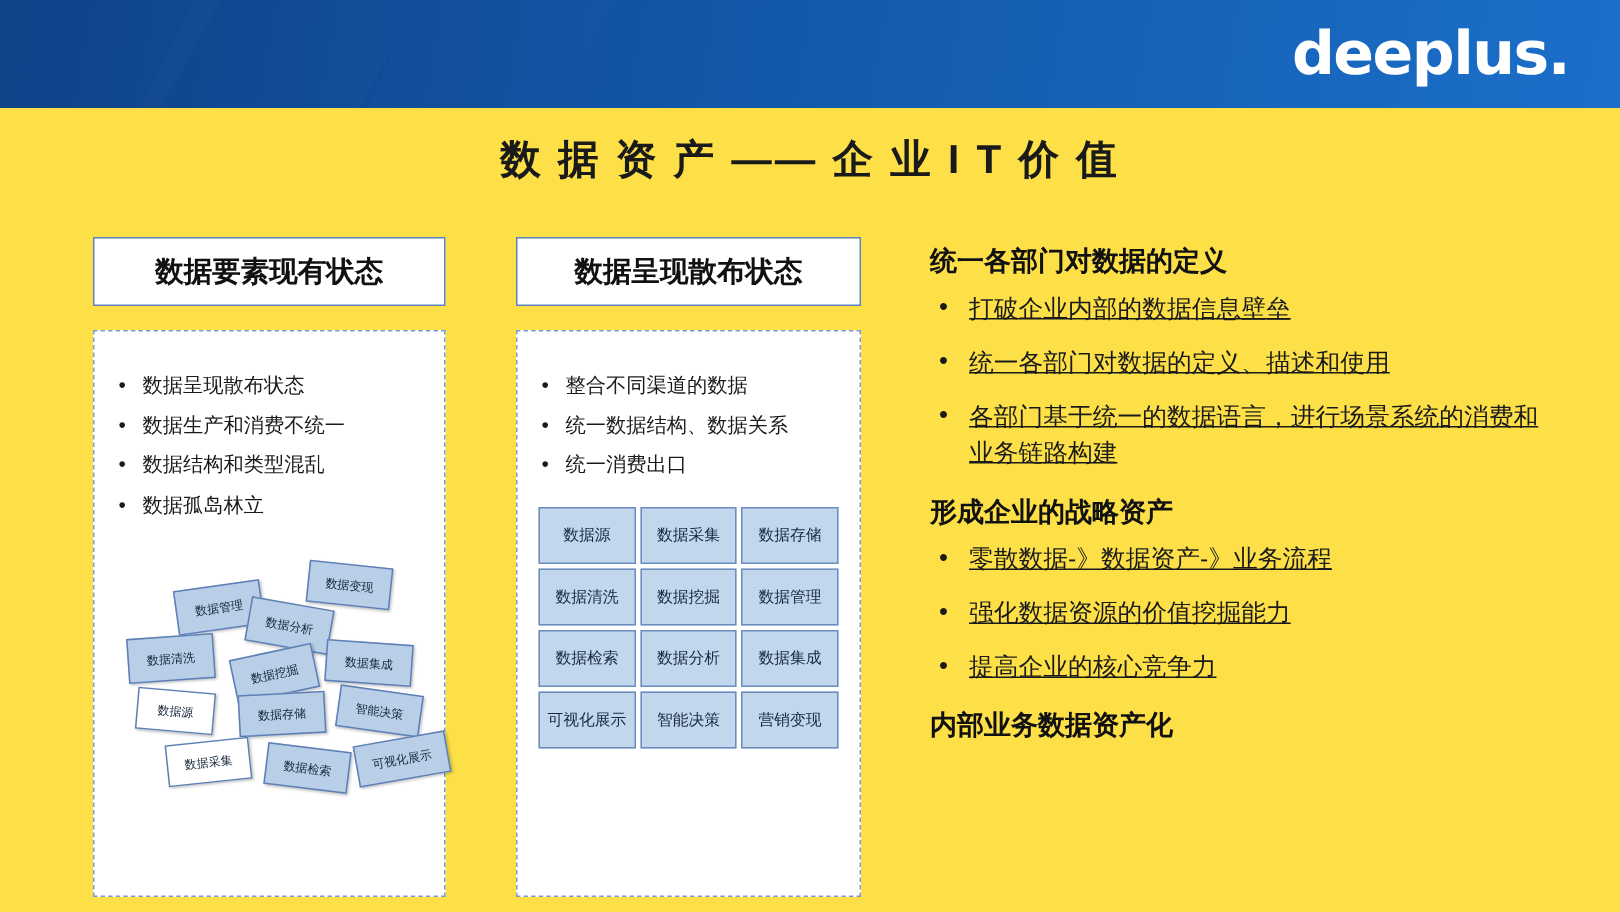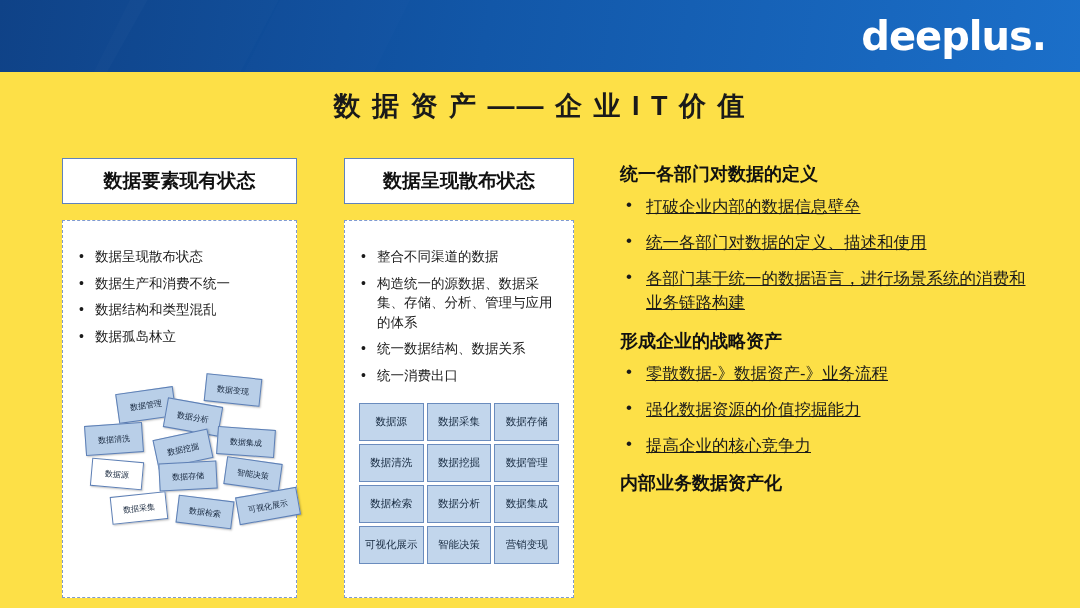--- a/index.html
+++ b/index.html
@@ -139,21 +139,20 @@
         <div class="pc" style="left:160px; top:130px; width:62px; height:28px; transform:rotate(-10deg);">可视化展示</div>
       </div>
     </div>
   </div>
 
   <div class="col col-2">
     <div class="col-head">数据呈现散布状态</div>
     <div class="col-body">
       <ul class="bl">
         <li>整合不同渠道的数据</li>
-        <li>构造统一的源数据、数据采集、存储、分析、管理与应用的体系</li>
         <li>统一数据结构、数据关系</li>
         <li>统一消费出口</li>
       </ul>
 
       <div class="puzzle-grid">
         <div class="pg">数据源</div>
         <div class="pg">数据采集</div>
         <div class="pg">数据存储</div>
         <div class="pg">数据清洗</div>
         <div class="pg">数据挖掘</div>

